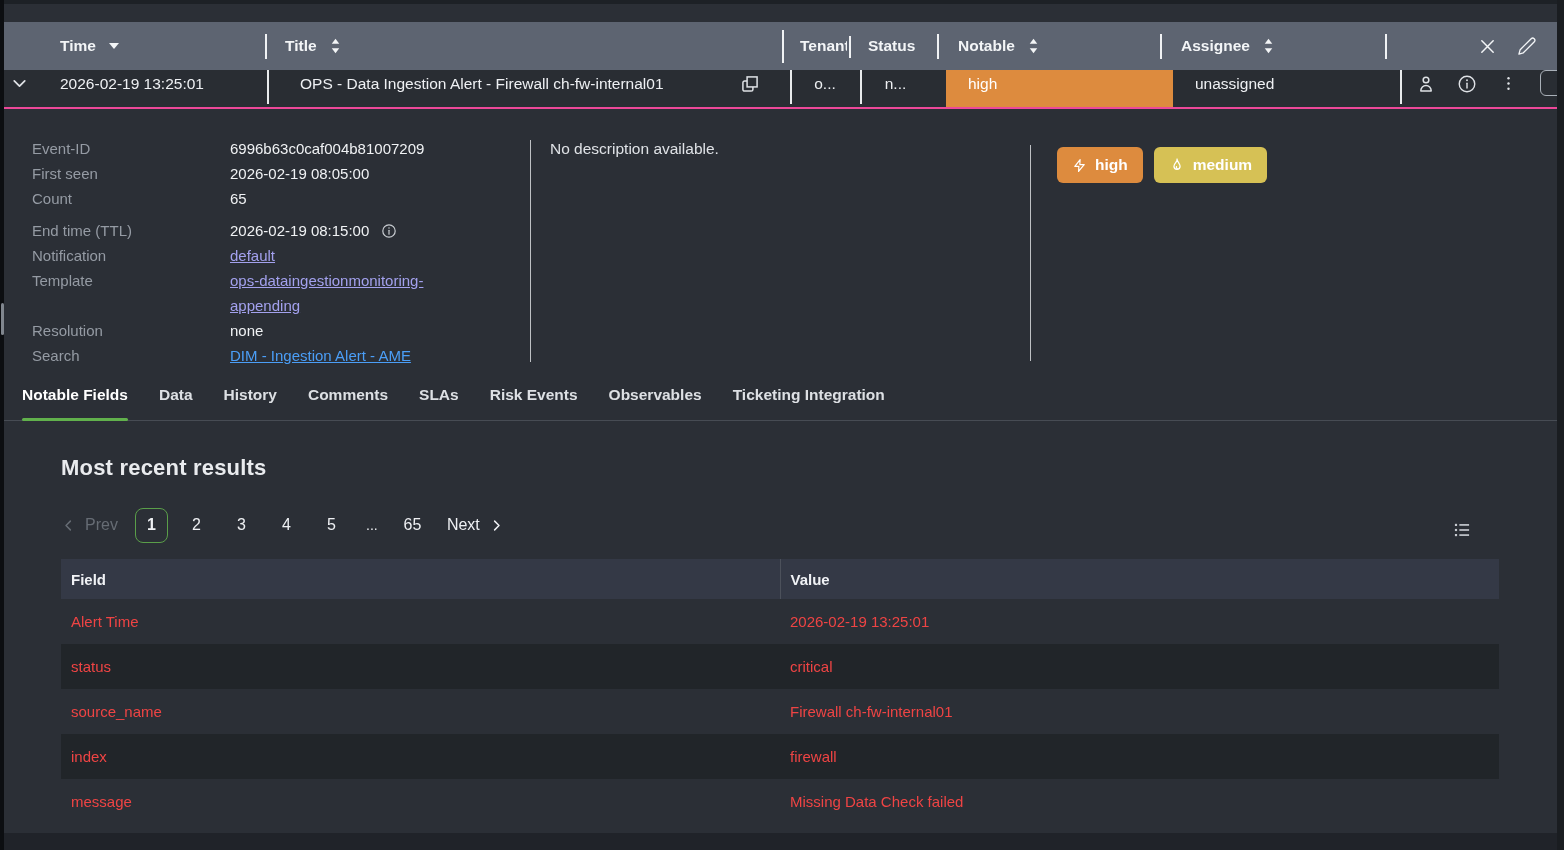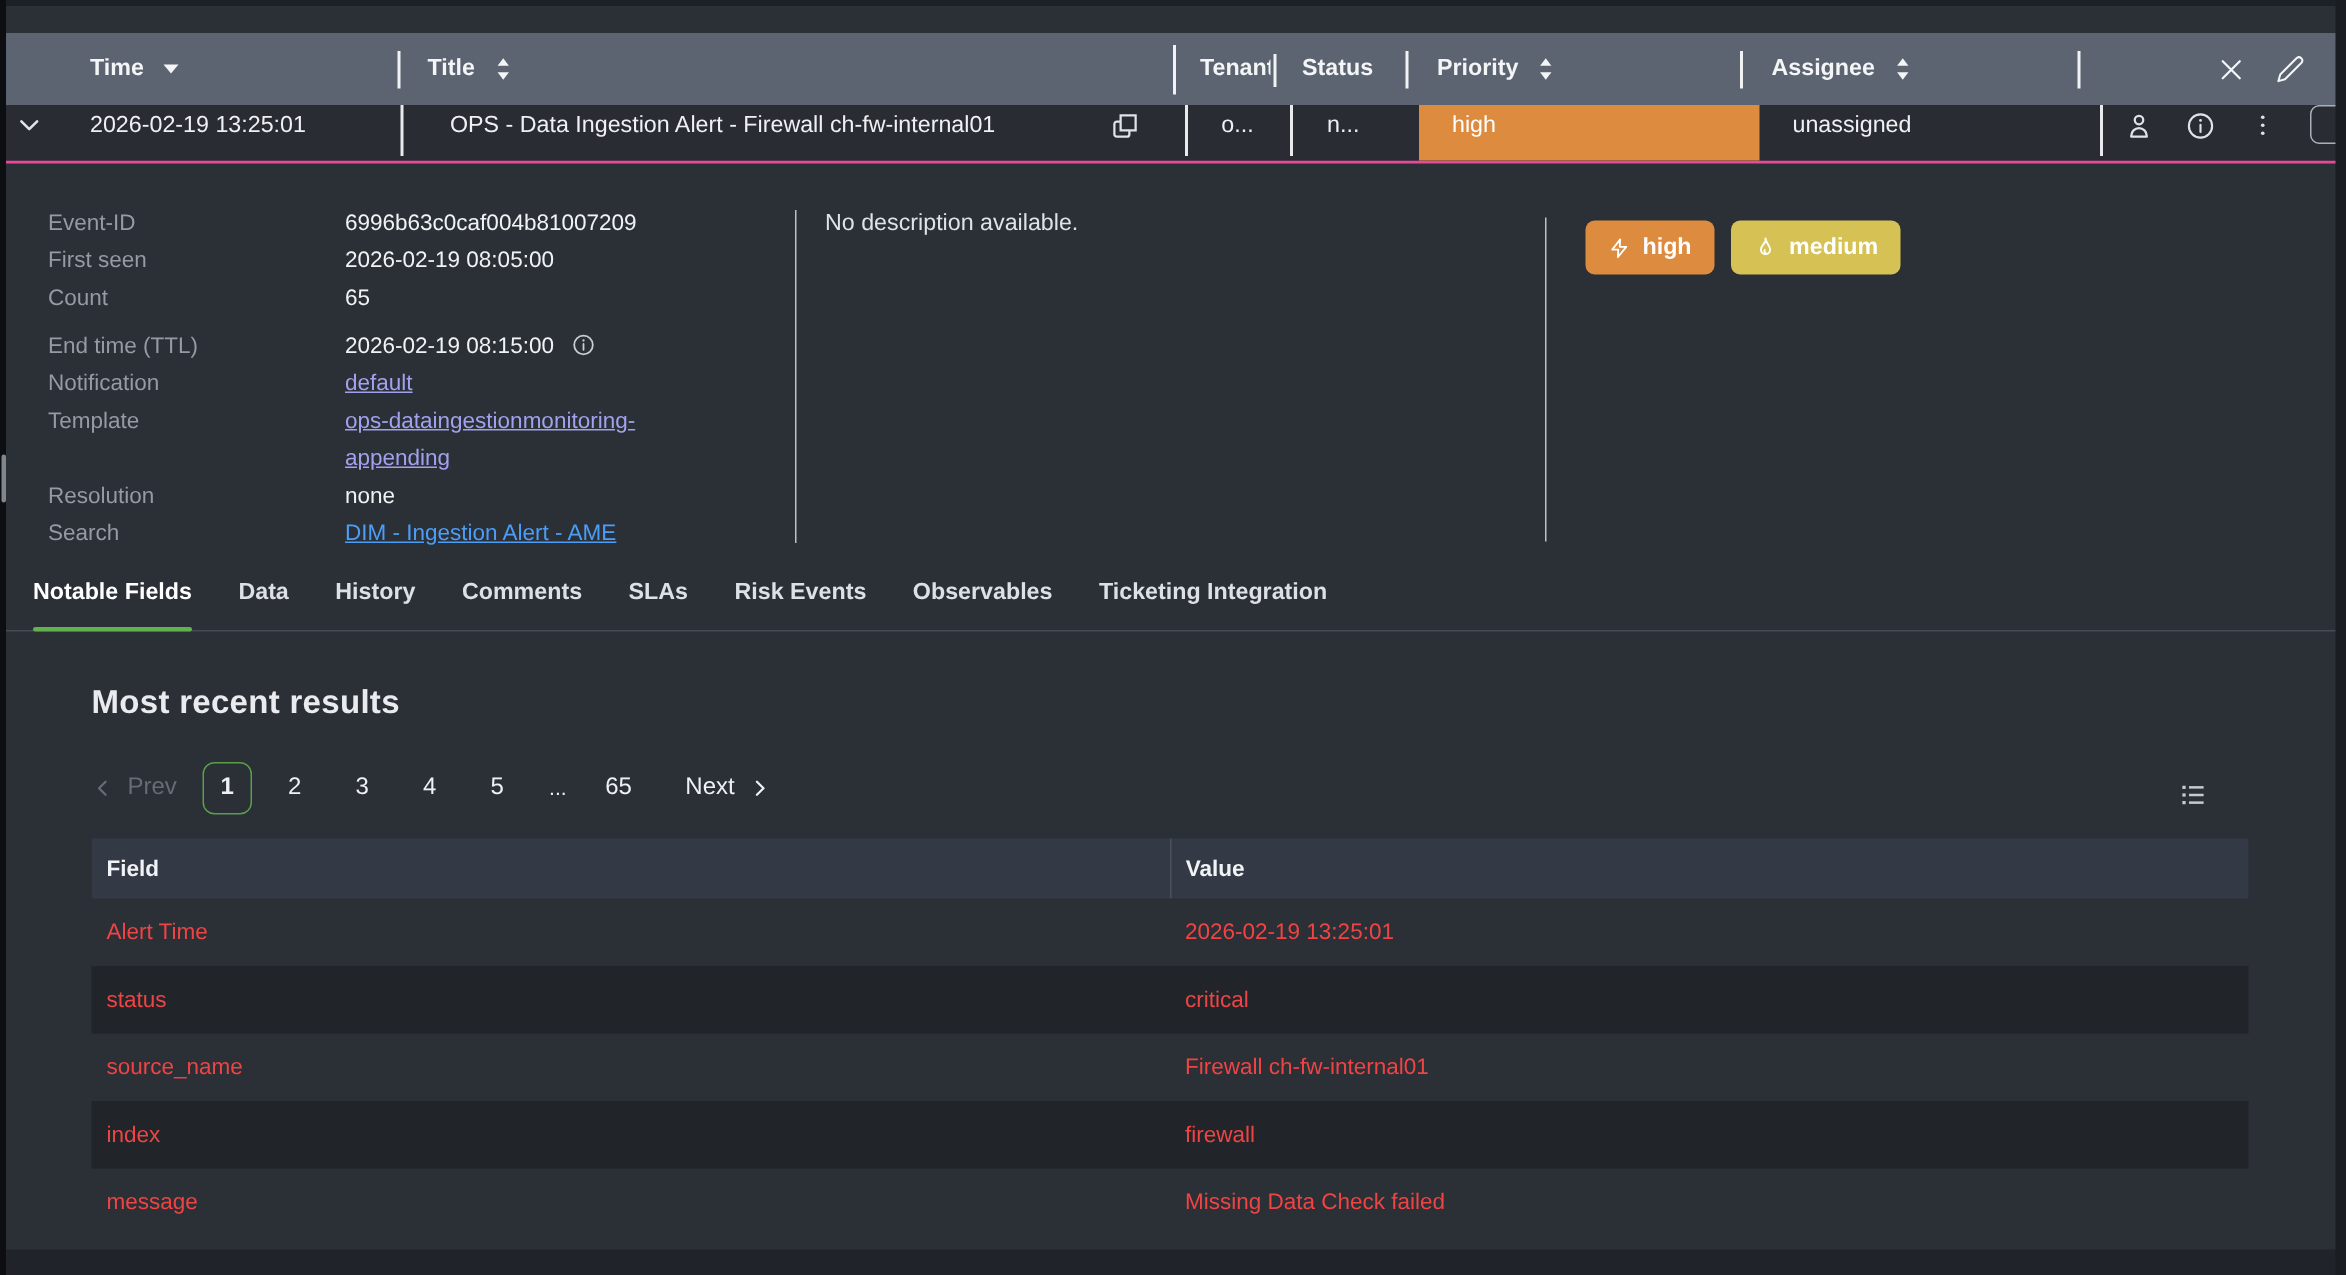--- a/index.html
+++ b/index.html
@@ -56,21 +56,21 @@
   .tabs { position:absolute; top:370px; left:0; right:0; height:51px; display:flex; align-items:stretch; padding-left:22px; gap:31px; border-bottom:1px solid #474c54; }
   .tab { position:relative; display:flex; align-items:center; font-size:15.5px; color:#dde0e4; font-weight:600; cursor:pointer; }
   .tab.active { color:#ffffff; font-weight:800; }
   .tab.active::after { content:""; position:absolute; left:0; right:0; bottom:-1px; height:3px; background:#61b14c; border-radius:2px; }
 
   
   .results { position:absolute; top:421px; left:0; right:0; bottom:0; }
   .results h2 { margin:34px 0 0 61px; font-size:22px; font-weight:700; color:#e9ebee; letter-spacing:.2px; }
   .pagination { margin:26px 0 0 61px; display:flex; align-items:center; height:36px; font-size:16px; }
   .page-prev { display:flex; align-items:center; gap:9px; color:#666c74; background:none; border:none; font-size:16px; cursor:default; margin-right:17px; font-family:inherit; }
-  .page-next { display:flex; align-items:center; gap:9px; color:#eef0f3; background:none; border:none; font-size:16px; font-weight:500; cursor:pointer; margin-left:22px; font-family:inherit; }
+  .page-next { display:flex; align-items:center; gap:9px; color:#eef0f3; background:none; border:none; font-size:16px; font-weight:500; cursor:pointer; margin-left:12px; font-family:inherit; }
   .page-num { width:45px; text-align:center; color:#eef0f3; font-weight:500; cursor:pointer; background:none; border:none; font-size:16px; font-family:inherit; }
   .page-num.current { width:33px; height:35px; border:1px solid #5a9e49; border-radius:8px; font-weight:700; margin-right:6px; }
   .page-num.ellipsis { width:36px; font-size:14px; cursor:default; }
   .list-icon-btn { position:absolute; right:92px; top:99px; background:none; border:none; color:#c6cad0; cursor:pointer; }
 
   table.result-table { margin:16px 0 0 61px; width:1438px; border-collapse:collapse; table-layout:fixed; }
   .result-table th { height:40px; background:#343946; text-align:left; padding-left:10px; font-size:15px; font-weight:700; color:#f0f2f5; }
   .result-table th + th { border-left:1px solid #4c515b; }
   .result-table col.c1 { width:719px; }
   .result-table td { height:45px; padding-left:10px; font-size:15px; color:#ef4444; }
@@ -101,21 +101,21 @@
     <div class="hsep tall" style="left:782px"></div>
     <div class="hcell" style="left:800px">
       <span class="tenant-clip">Tenant</span>
     </div>
     <div class="tenant-edge" style="left:849px"></div>
     <div class="hcell" style="left:868px">
       <span>Status</span>
     </div>
     <div class="hsep" style="left:937px"></div>
     <div class="hcell" style="left:958px">
-      <span>Priority</span>
+      <span>Notable</span>
       <svg viewBox="0 0 12 20" width="11" height="18">
           <path d="M6 2l4.2 5.6H1.8z" fill="currentColor"></path>
           <path d="M6 18l-4.2-5.6h8.4z" fill="currentColor"></path>
         </svg>
     </div>
     <div class="hsep" style="left:1160px"></div>
     <div class="hcell" style="left:1181px">
       <span>Assignee</span>
       <svg viewBox="0 0 12 20" width="11" height="18">
           <path d="M6 2l4.2 5.6H1.8z" fill="currentColor"></path>

